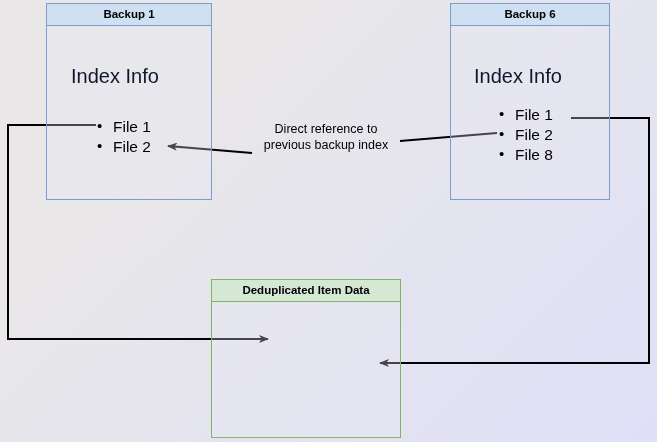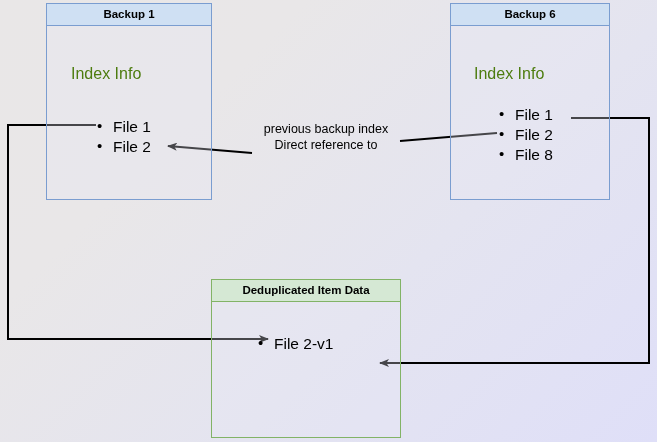--- a/index.html
+++ b/index.html
@@ -43,22 +43,22 @@
   .box-green > .box-header {
     background: #d5e8d4;
     border-bottom-color: #82b366;
   }
   .box-body {
     position: relative;
     height: calc(100% - 22px);
   }
   .index-title {
     position: absolute;
-    font-size: 16px;
-    color: #4d7c0f;
+    font-size: 20px;
+    color: #0f172a;
     white-space: nowrap;
   }
   .file-list {
     position: absolute;
     margin: 0;
     padding: 0;
     list-style: none;
   }
   .file-list li {
     font-size: 15.5px;
@@ -136,23 +136,22 @@
         <li>File 2</li>
         <li>File 8</li>
       </ul>
     </div>
   </div>
 
   <div class="box box-green" id="dedup">
     <div class="box-header">Deduplicated Item Data</div>
     <div class="box-body">
       <ul class="file-list" style="left:46px; top:32px;">
-        <li>File 2-v1</li>
       </ul>
     </div>
   </div>
 
   <div class="annotation" style="left:249px; top:121px; width:154px;">
+    <div>Direct reference to</div>
     <div>previous backup index</div>
-    <div>Direct reference to</div>
   </div>
 
 </div>
 
 </body></html>

